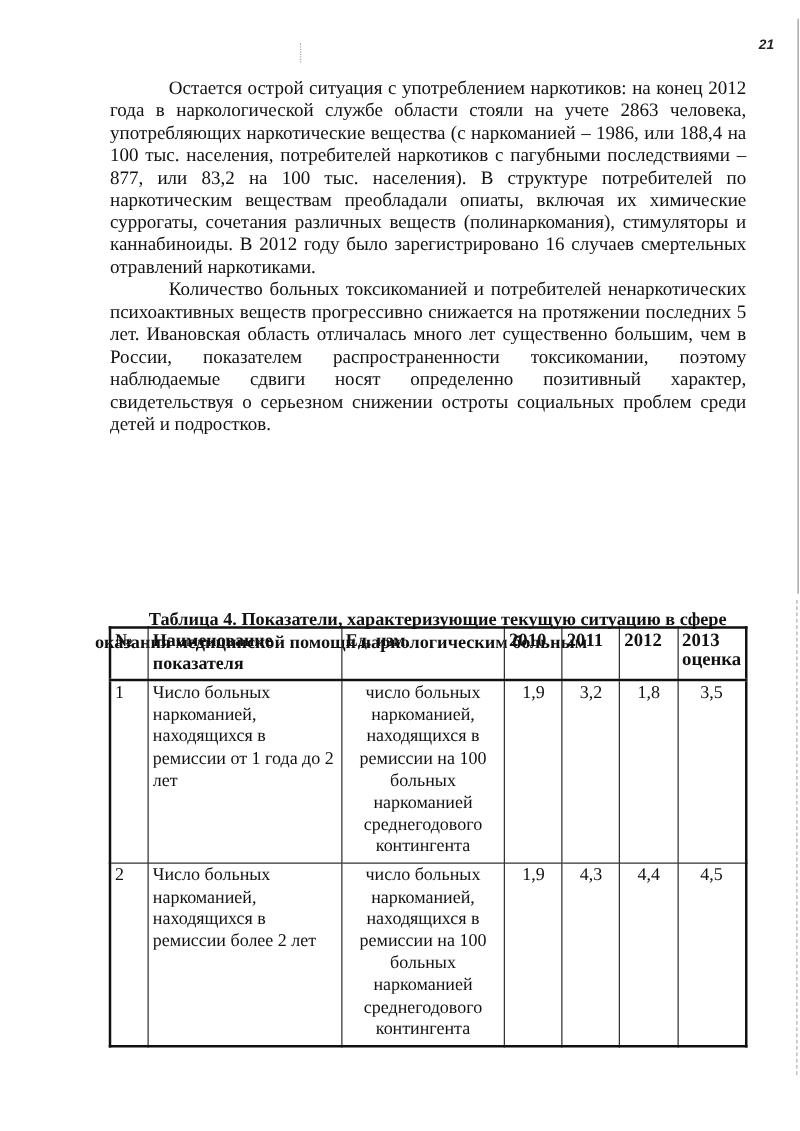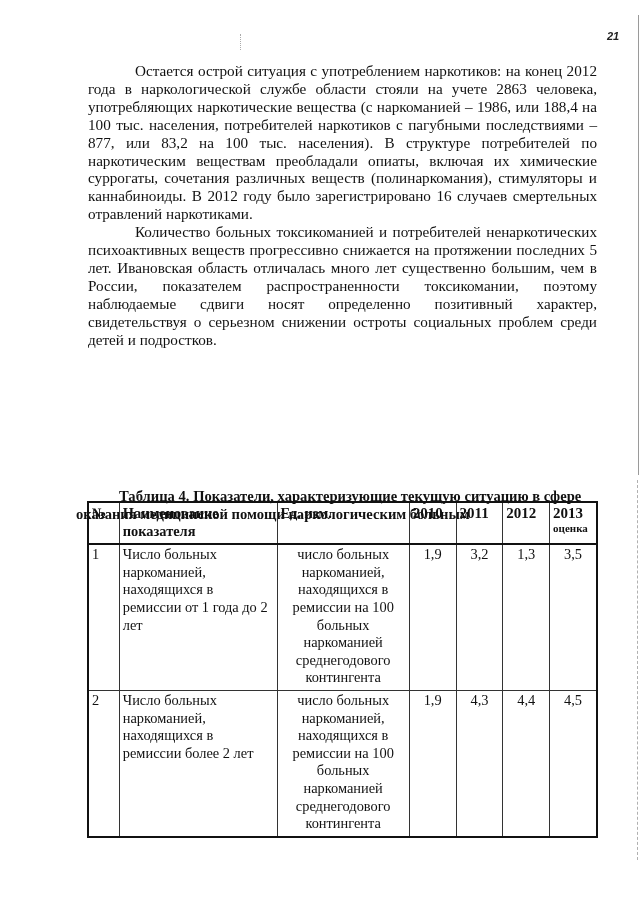--- a/index.html
+++ b/index.html
@@ -42,21 +42,21 @@
       border: 1px solid #333; vertical-align: top; padding: 1px 3px 3px 3px;
     }
     table.data-table { border: 2px solid #111; }
     table.data-table th { font-weight: bold; text-align: left; padding-top: 2px; }
     table.data-table thead tr { border-bottom: 2px solid #111; }
     .col-num { width: 24px; }
     .col-name { width: 152px; }
     .col-unit { width: 126px; text-align: right; }
     .col-yr { width: 40px; text-align: right; }
     th.col-yr { font-size: 15px; }
-    .estimate { display: block; font-size: 11px; line-height: 11px; font-weight: bold; }
+    .estimate { display: block; font-size: 15px; line-height: 11px; font-weight: bold; }
     tbody td.col-unit { text-align: center; }
     tbody td.col-yr { text-align: center; }
     tbody tr { height: 144px; }
   </style>
 </head>
 <body>
 
 <div class="edge-line"></div>
 <div class="edge-line2"></div>
 <div class="speck"></div>
@@ -85,21 +85,21 @@
       </th>
     </tr>
   </thead>
   <tbody>
     <tr>
       <td class="col-num">1</td>
       <td class="col-name">Число больных наркоманией, находящихся в ремиссии от 1 года до 2 лет</td>
       <td class="col-unit">число больных наркоманией, находящихся в ремиссии на 100 больных наркоманией среднегодового контингента</td>
       <td class="col-yr">1,9</td>
       <td class="col-yr">3,2</td>
-      <td class="col-yr">1,3</td>
+      <td class="col-yr">1,8</td>
       <td class="col-yr">3,5</td>
     </tr>
     <tr>
       <td class="col-num">2</td>
       <td class="col-name">Число больных наркоманией, находящихся в ремиссии более 2 лет</td>
       <td class="col-unit">число больных наркоманией, находящихся в ремиссии на 100 больных наркоманией среднегодового контингента</td>
       <td class="col-yr">1,9</td>
       <td class="col-yr">4,3</td>
       <td class="col-yr">4,4</td>
       <td class="col-yr">4,5</td>

